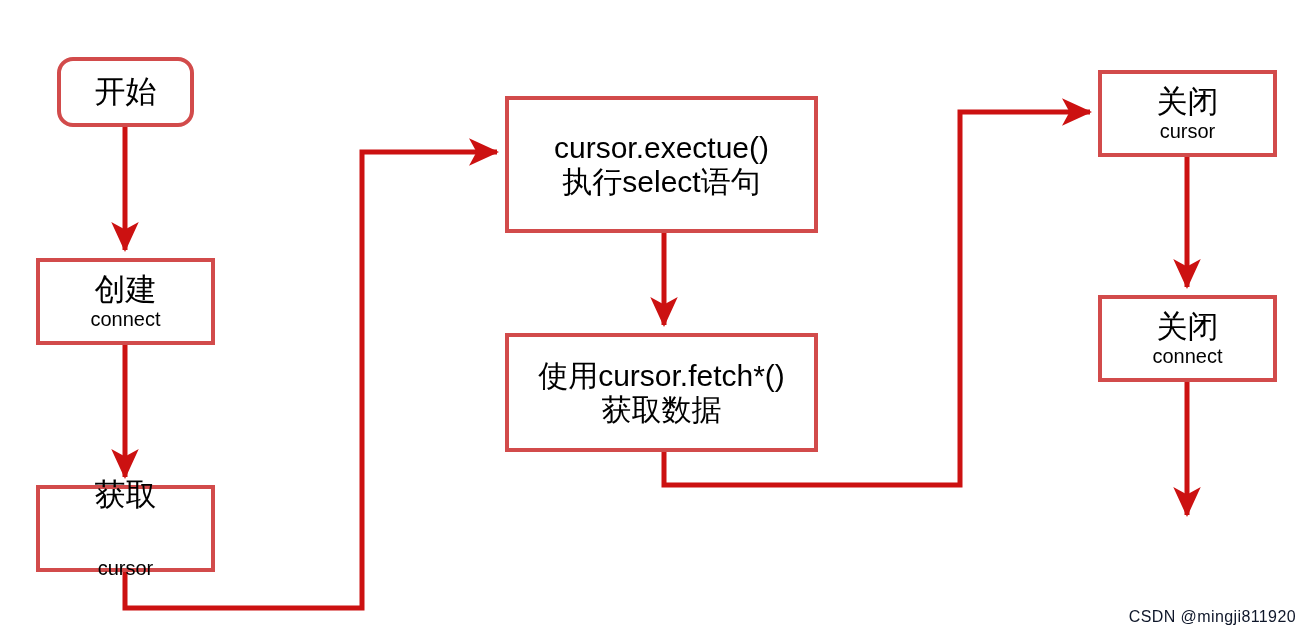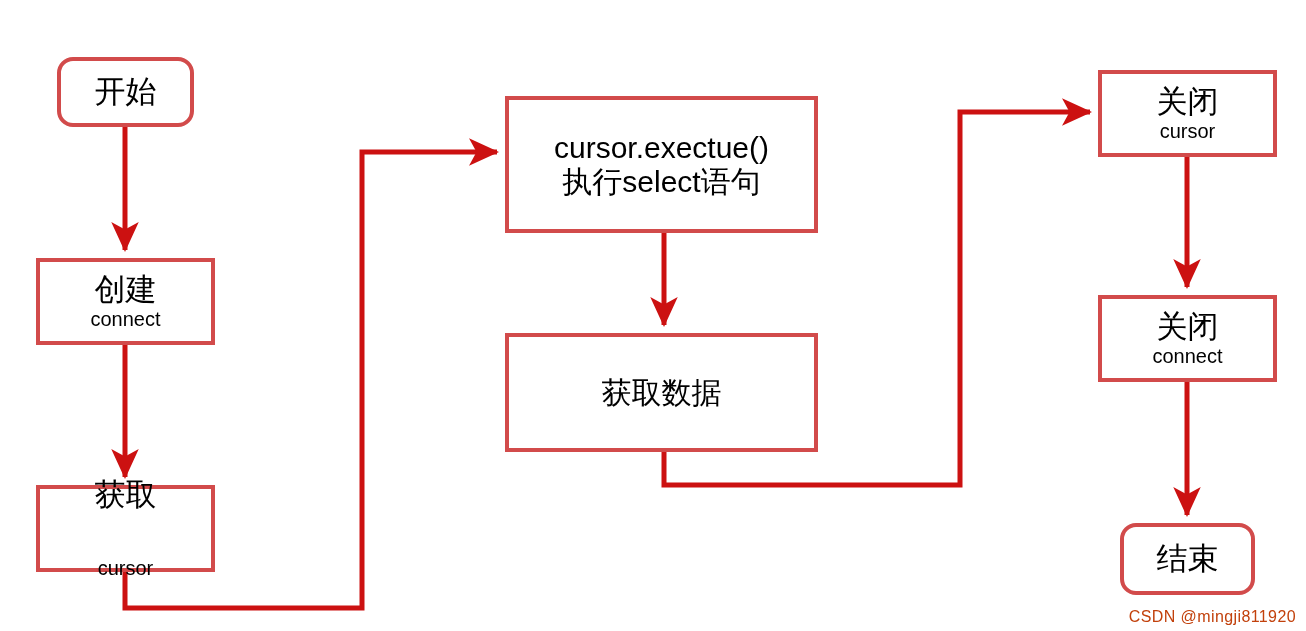--- a/index.html
+++ b/index.html
@@ -46,21 +46,21 @@
     width: 1306px;
     height: 631px;
     z-index: 1;
     overflow: visible;
   }
   .watermark {
     position: absolute;
     right: 10px;
     bottom: 5px;
     font-size: 16px;
-    color: #c2410c;
+    color: #0f172a;
     letter-spacing: 0.4px;
     z-index: 5;
     white-space: nowrap;
   }
 </style>
 </head>
 <body>
 
 <div id="canvas">
 
@@ -99,32 +99,30 @@
     <span class="line t-cn">获取</span>
     <span class="line t-en">cursor</span>
   </div>
 
   <div class="node" style="left:505px; top:96px; width:313px; height:137px;">
     <span class="line t-mix">cursor.exectue()</span>
     <span class="line t-mix">执行select语句</span>
   </div>
 
   <div class="node" style="left:505px; top:333px; width:313px; height:119px;">
+    <span class="line t-mix">使用cursor.fetch*()</span>
     <span class="line t-mix">获取数据</span>
   </div>
 
   <div class="node" style="left:1098px; top:70px; width:179px; height:87px;">
     <span class="line t-cn">关闭</span>
     <span class="line t-en">cursor</span>
   </div>
 
   <div class="node" style="left:1098px; top:295px; width:179px; height:87px;">
     <span class="line t-cn">关闭</span>
     <span class="line t-en">connect</span>
   </div>
 
-  <div class="node terminal" style="left:1120px; top:523px; width:135px; height:72px;">
-    <span class="line t-cn">结束</span>
-  </div>
 
   <div class="watermark">CSDN @mingji811920</div>
 
 </div>
 
 </body></html>

